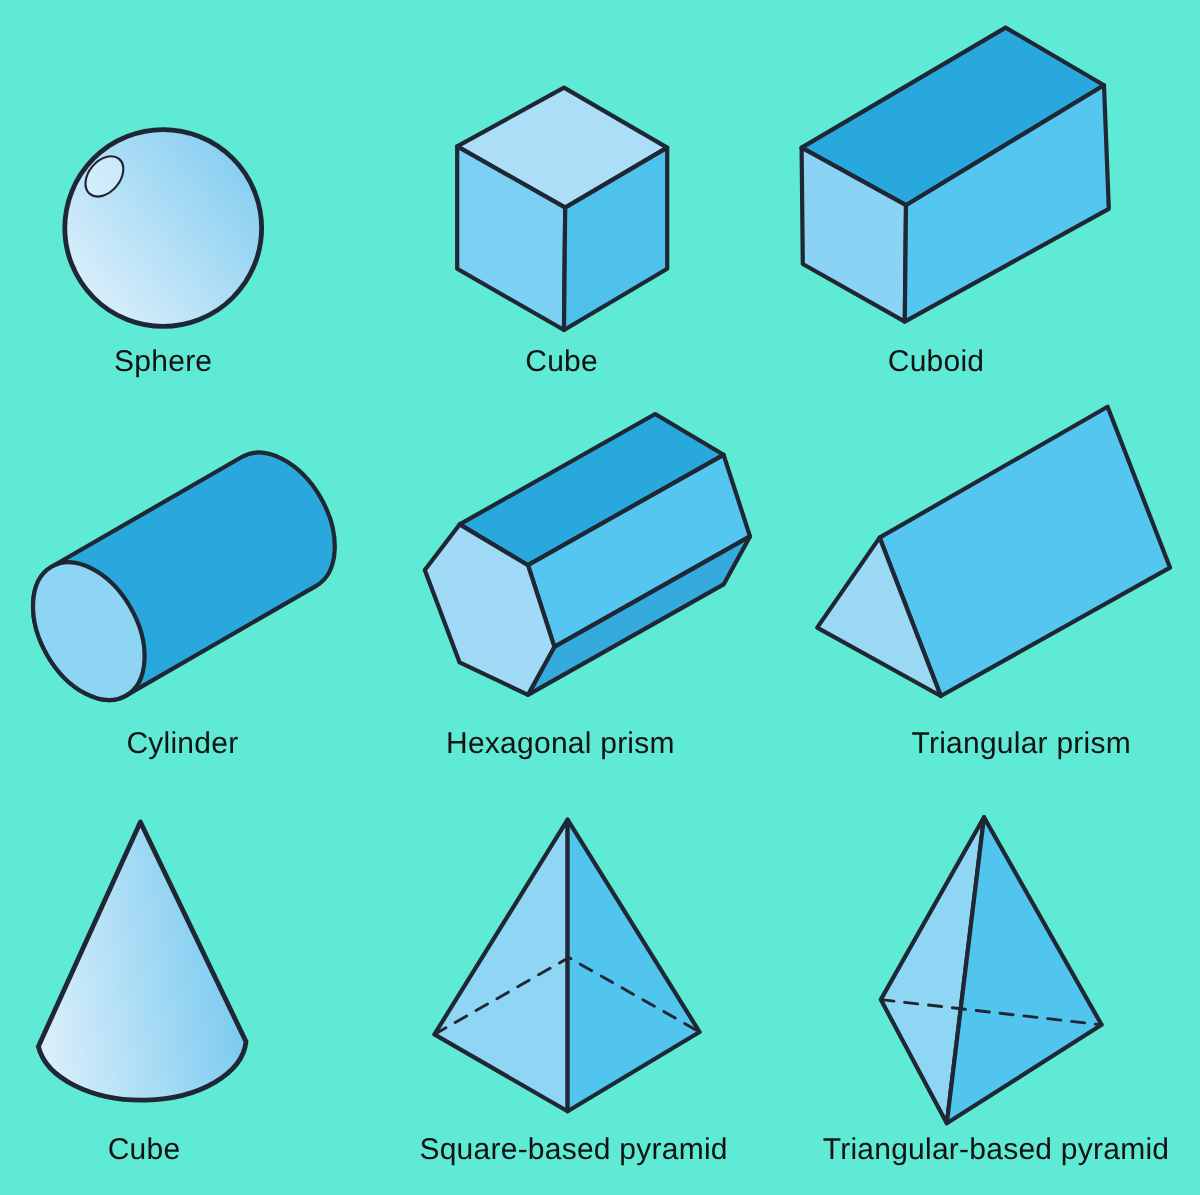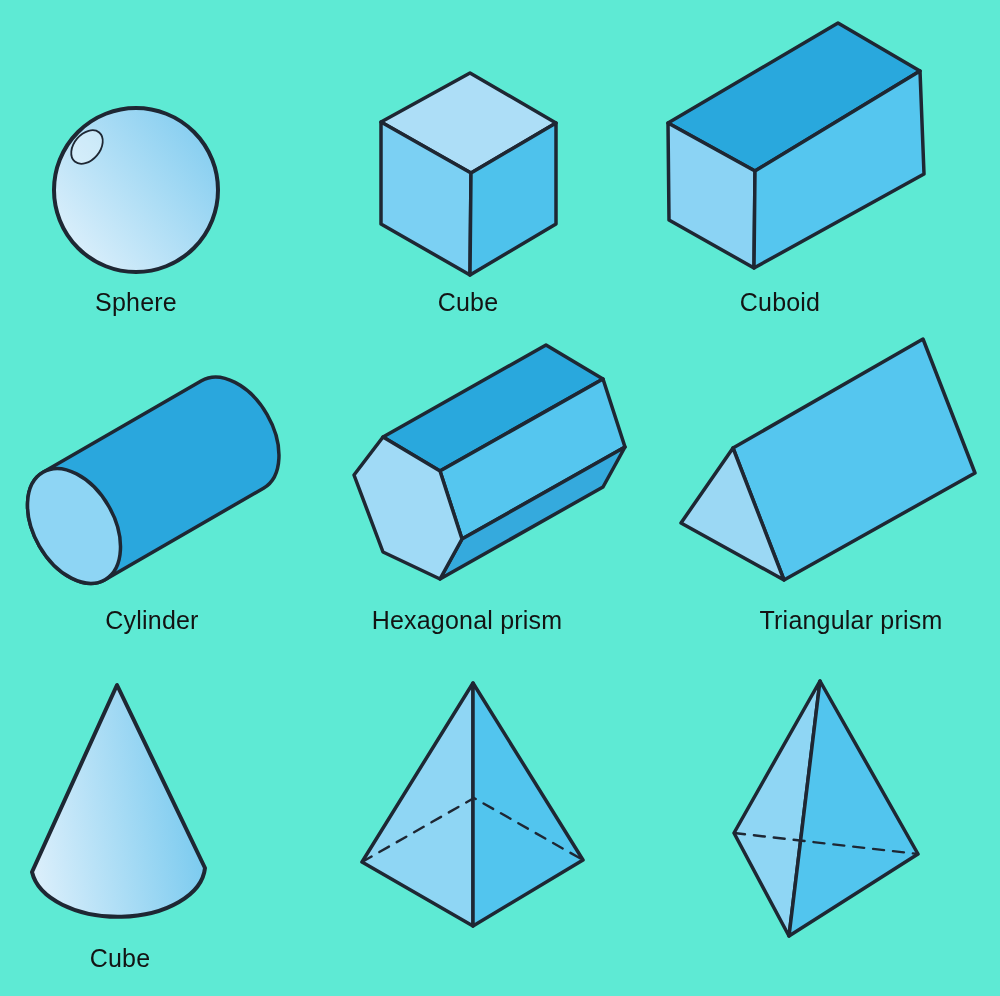--- a/index.html
+++ b/index.html
@@ -116,14 +116,16 @@
 
   <div class="shape-label" style="left:136px; top:302px;">Sphere</div>
   <div class="shape-label" style="left:468px; top:302px;">Cube</div>
   <div class="shape-label" style="left:780px; top:302px;">Cuboid</div>
 
   <div class="shape-label" style="left:152px; top:620px;">Cylinder</div>
   <div class="shape-label" style="left:851px; top:620px;">Triangular prism</div>
   <div class="shape-label" style="left:467px; top:620px;">Hexagonal prism</div>
 
   <div class="shape-label" style="left:120px; top:958px;">Cube</div>
+  <div class="shape-label" style="left:478px; top:958px;">Square-based pyramid</div>
+  <div class="shape-label" style="left:830px; top:958px;">Triangular-based pyramid</div>
 
 </div>
 
 </body></html>

